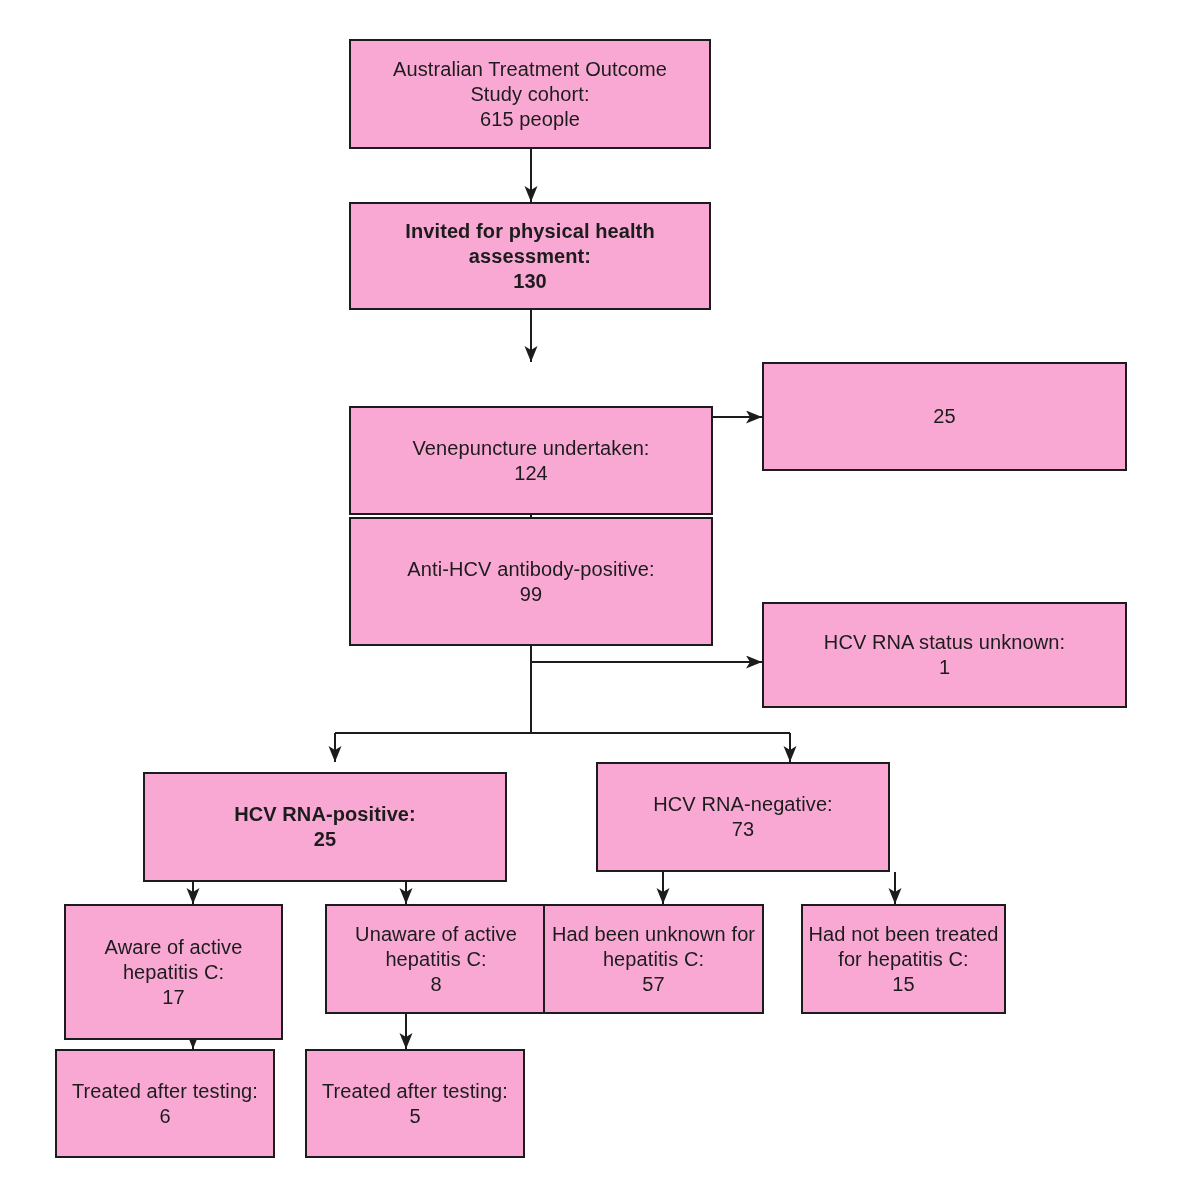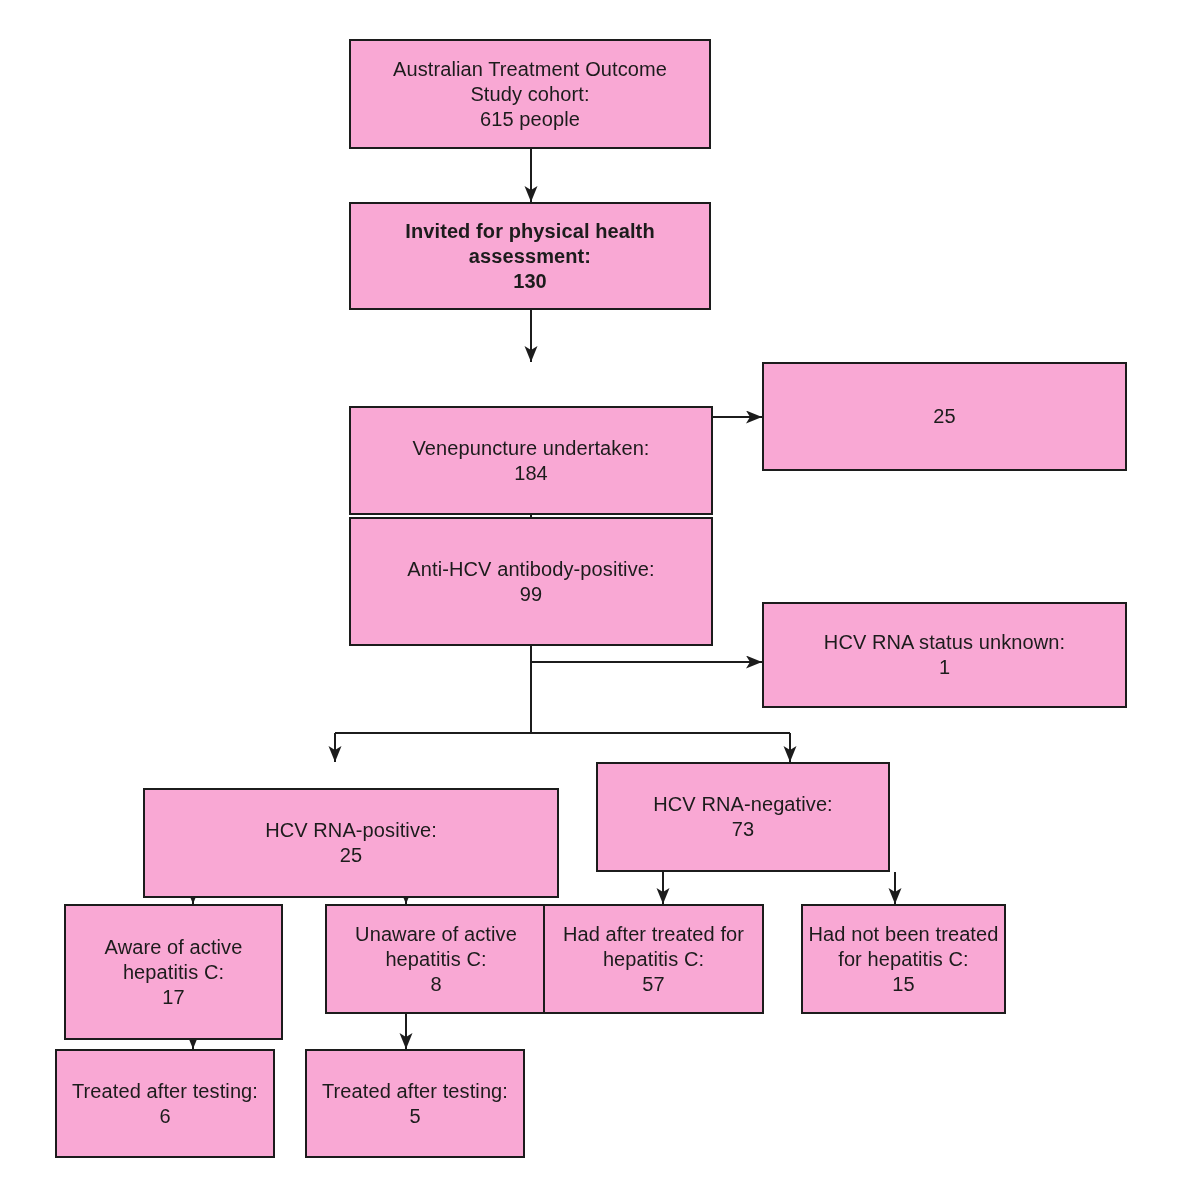--- a/index.html
+++ b/index.html
@@ -89,21 +89,21 @@
     <div class="node-text">
       <span class="node-label">Invited for physical health
 assessment:</span>
       <span class="node-value">130</span>
     </div>
   </div>
 
   <div class="node" style="left:349px; top:362px; width:364px; height:109px;margin-top:44px;">
     <div class="node-text">
       <span class="node-label">Venepuncture undertaken:</span>
-      <span class="node-value">184</span>
+      <span class="node-value">124</span>
     </div>
   </div>
 
   <div class="node" style="left:762px; top:362px; width:365px; height:109px;">
     <div class="node-text">
       <span class="node-value">25</span>
     </div>
   </div>
 
   <div class="node" style="left:349px; top:517px; width:364px; height:129px;">
@@ -113,21 +113,21 @@
     </div>
   </div>
 
   <div class="node" style="left:762px; top:602px; width:365px; height:106px;">
     <div class="node-text">
       <span class="node-label">HCV RNA status unknown:</span>
       <span class="node-value">1</span>
     </div>
   </div>
 
-  <div class="node" style="left:143px; top:788px; width:416px; height:110px;">
+  <div class="node" style="left:143px; top:772px; width:364px; height:110px;font-weight:bold;">
     <div class="node-text">
       <span class="node-label">HCV RNA-positive:</span>
       <span class="node-value">25</span>
     </div>
   </div>
 
   <div class="node" style="left:596px; top:762px; width:294px; height:110px;">
     <div class="node-text">
       <span class="node-label">HCV RNA-negative:</span>
       <span class="node-value">73</span>
@@ -145,21 +145,21 @@
   <div class="node" style="left:311px; top:904px; width:222px; height:110px;margin-left:14px;">
     <div class="node-text">
       <span class="node-label">Unaware of active
 hepatitis C:</span>
       <span class="node-value">8</span>
     </div>
   </div>
 
   <div class="node" style="left:543px; top:904px; width:221px; height:110px;">
     <div class="node-text">
-      <span class="node-label">Had after treated for
+      <span class="node-label">Had been unknown for
 hepatitis C:</span>
       <span class="node-value">57</span>
     </div>
   </div>
 
   <div class="node" style="left:801px; top:904px; width:205px; height:110px;">
     <div class="node-text">
       <span class="node-label">Had not been treated
 for hepatitis C:</span>
       <span class="node-value">15</span>

